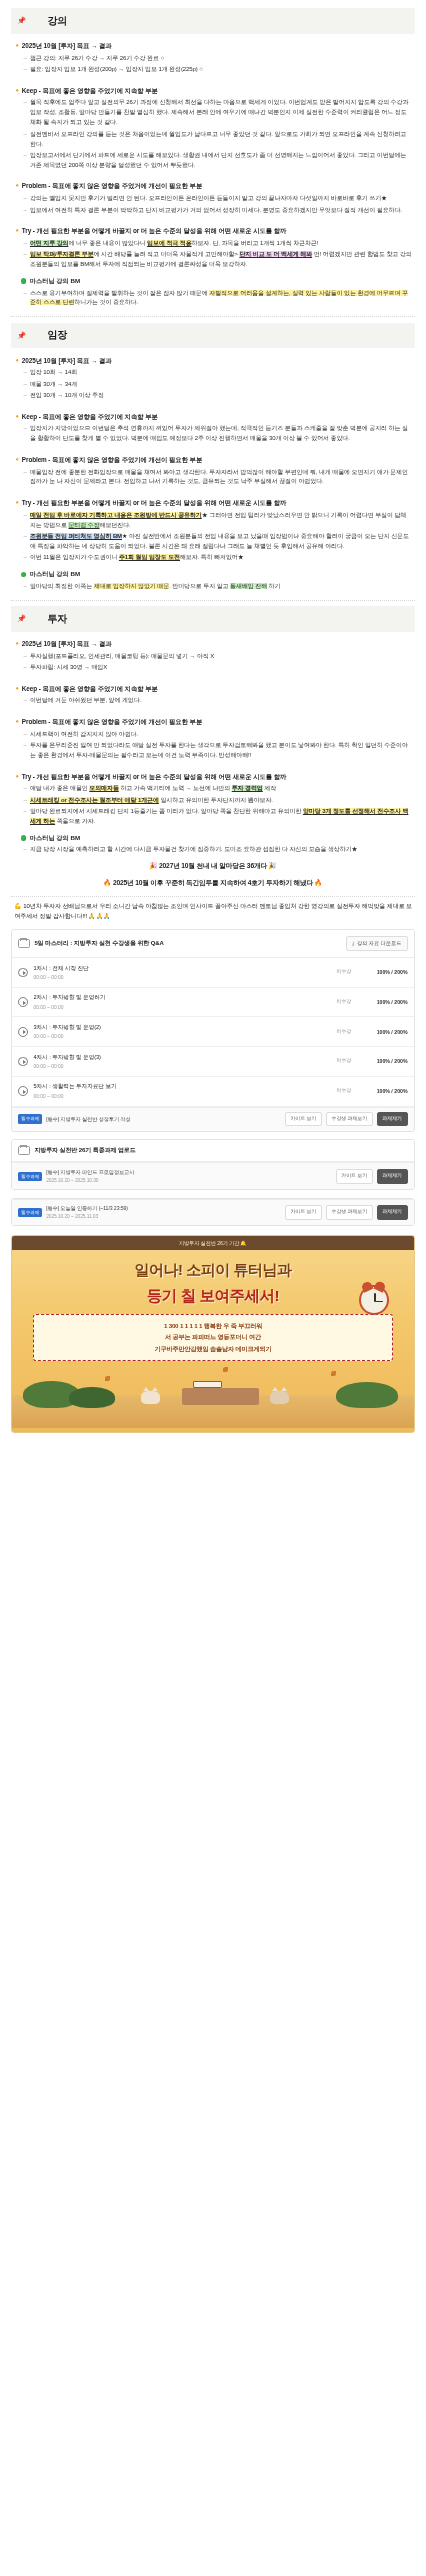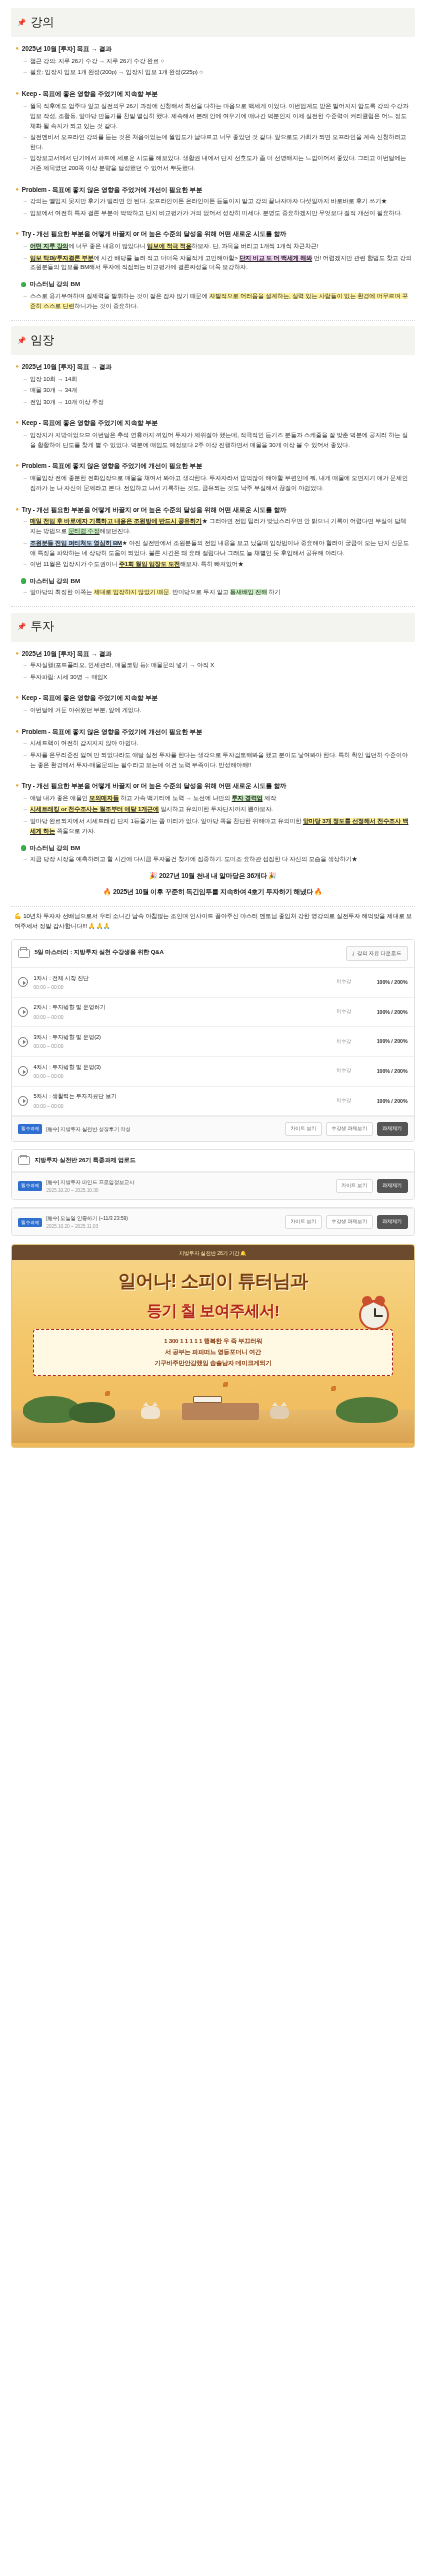--- a/index.html
+++ b/index.html
@@ -18,21 +18,21 @@
   .sec-head {
     background: #f3f4f0;
     border-radius: 1.5px;
     padding: 4.6px 7.2px 4.6px 6.2px;
     margin: 0 0 7.2px 0;
     display: flex;
     align-items: center;
     gap: 4.1px;
   }
   .sec-head .pin { color: #e8a13a; font-size: 7.2px; line-height: 1; }
-  .sec-head .sec-title { font-size: 12px; font-weight: normal; color: #1b1b1b; letter-spacing: -0.2px; }
+  .sec-head .sec-title { font-size: 10px; font-weight: bold; color: #1b1b1b; letter-spacing: -0.2px; margin-left: 17px; }
 
   .block { padding: 0 3.1px 0 4.1px; }
 
   
   .b1 {
     display: flex; gap: 3.1px; align-items: flex-start;
     margin: 5.2px 0 2.1px 0;
     font-size: 6.4px; font-weight: bold; color: #1f1f1f; letter-spacing: -0.1px;
   }
   .b1 .dot { color:#e0ac3b; font-size: 5.7px; line-height: 1.5; }
@@ -113,21 +113,21 @@
   
   .poster {
     margin: 8.2px 0 0 0; border-radius:3.1px; overflow:hidden;
     background: linear-gradient(#f7d68a, #f3c76a 45%, #efb95a);
     border:0.5px solid #e6c78a; position:relative; padding-bottom: 4.1px;
   }
   .poster-top {
     background:#6b4a2e; color:#ffe9b0; text-align:center; font-size:5.2px; padding:3.1px 0; letter-spacing:-0.1px;
   }
   .poster-h1 {
-    text-align:center; font-size:18px; font-weight:bold; color:#7b3f12; margin:7.2px 0 1px 0;
+    text-align:center; font-size:15px; font-weight:bold; color:#7b3f12; margin:7.2px 0 1px 0;
     text-shadow: 1px 1px 0 #fff6d8; letter-spacing:-0.5px;
   }
   .poster-h2 {
     text-align:center; font-size:15.5px; font-weight:bold; color:#b3261e; margin:1px 0 5.2px 0;
     text-shadow: 1px 1px 0 #ffe7b8; letter-spacing:-0.5px;
   }
   .poster-box {
     margin: 3.1px 20.6px 5.2px 20.6px; border:1px dashed #b3261e; border-radius:3.1px; background:#fff8e2;
     padding:5.2px 4.1px; text-align:center;
   }

